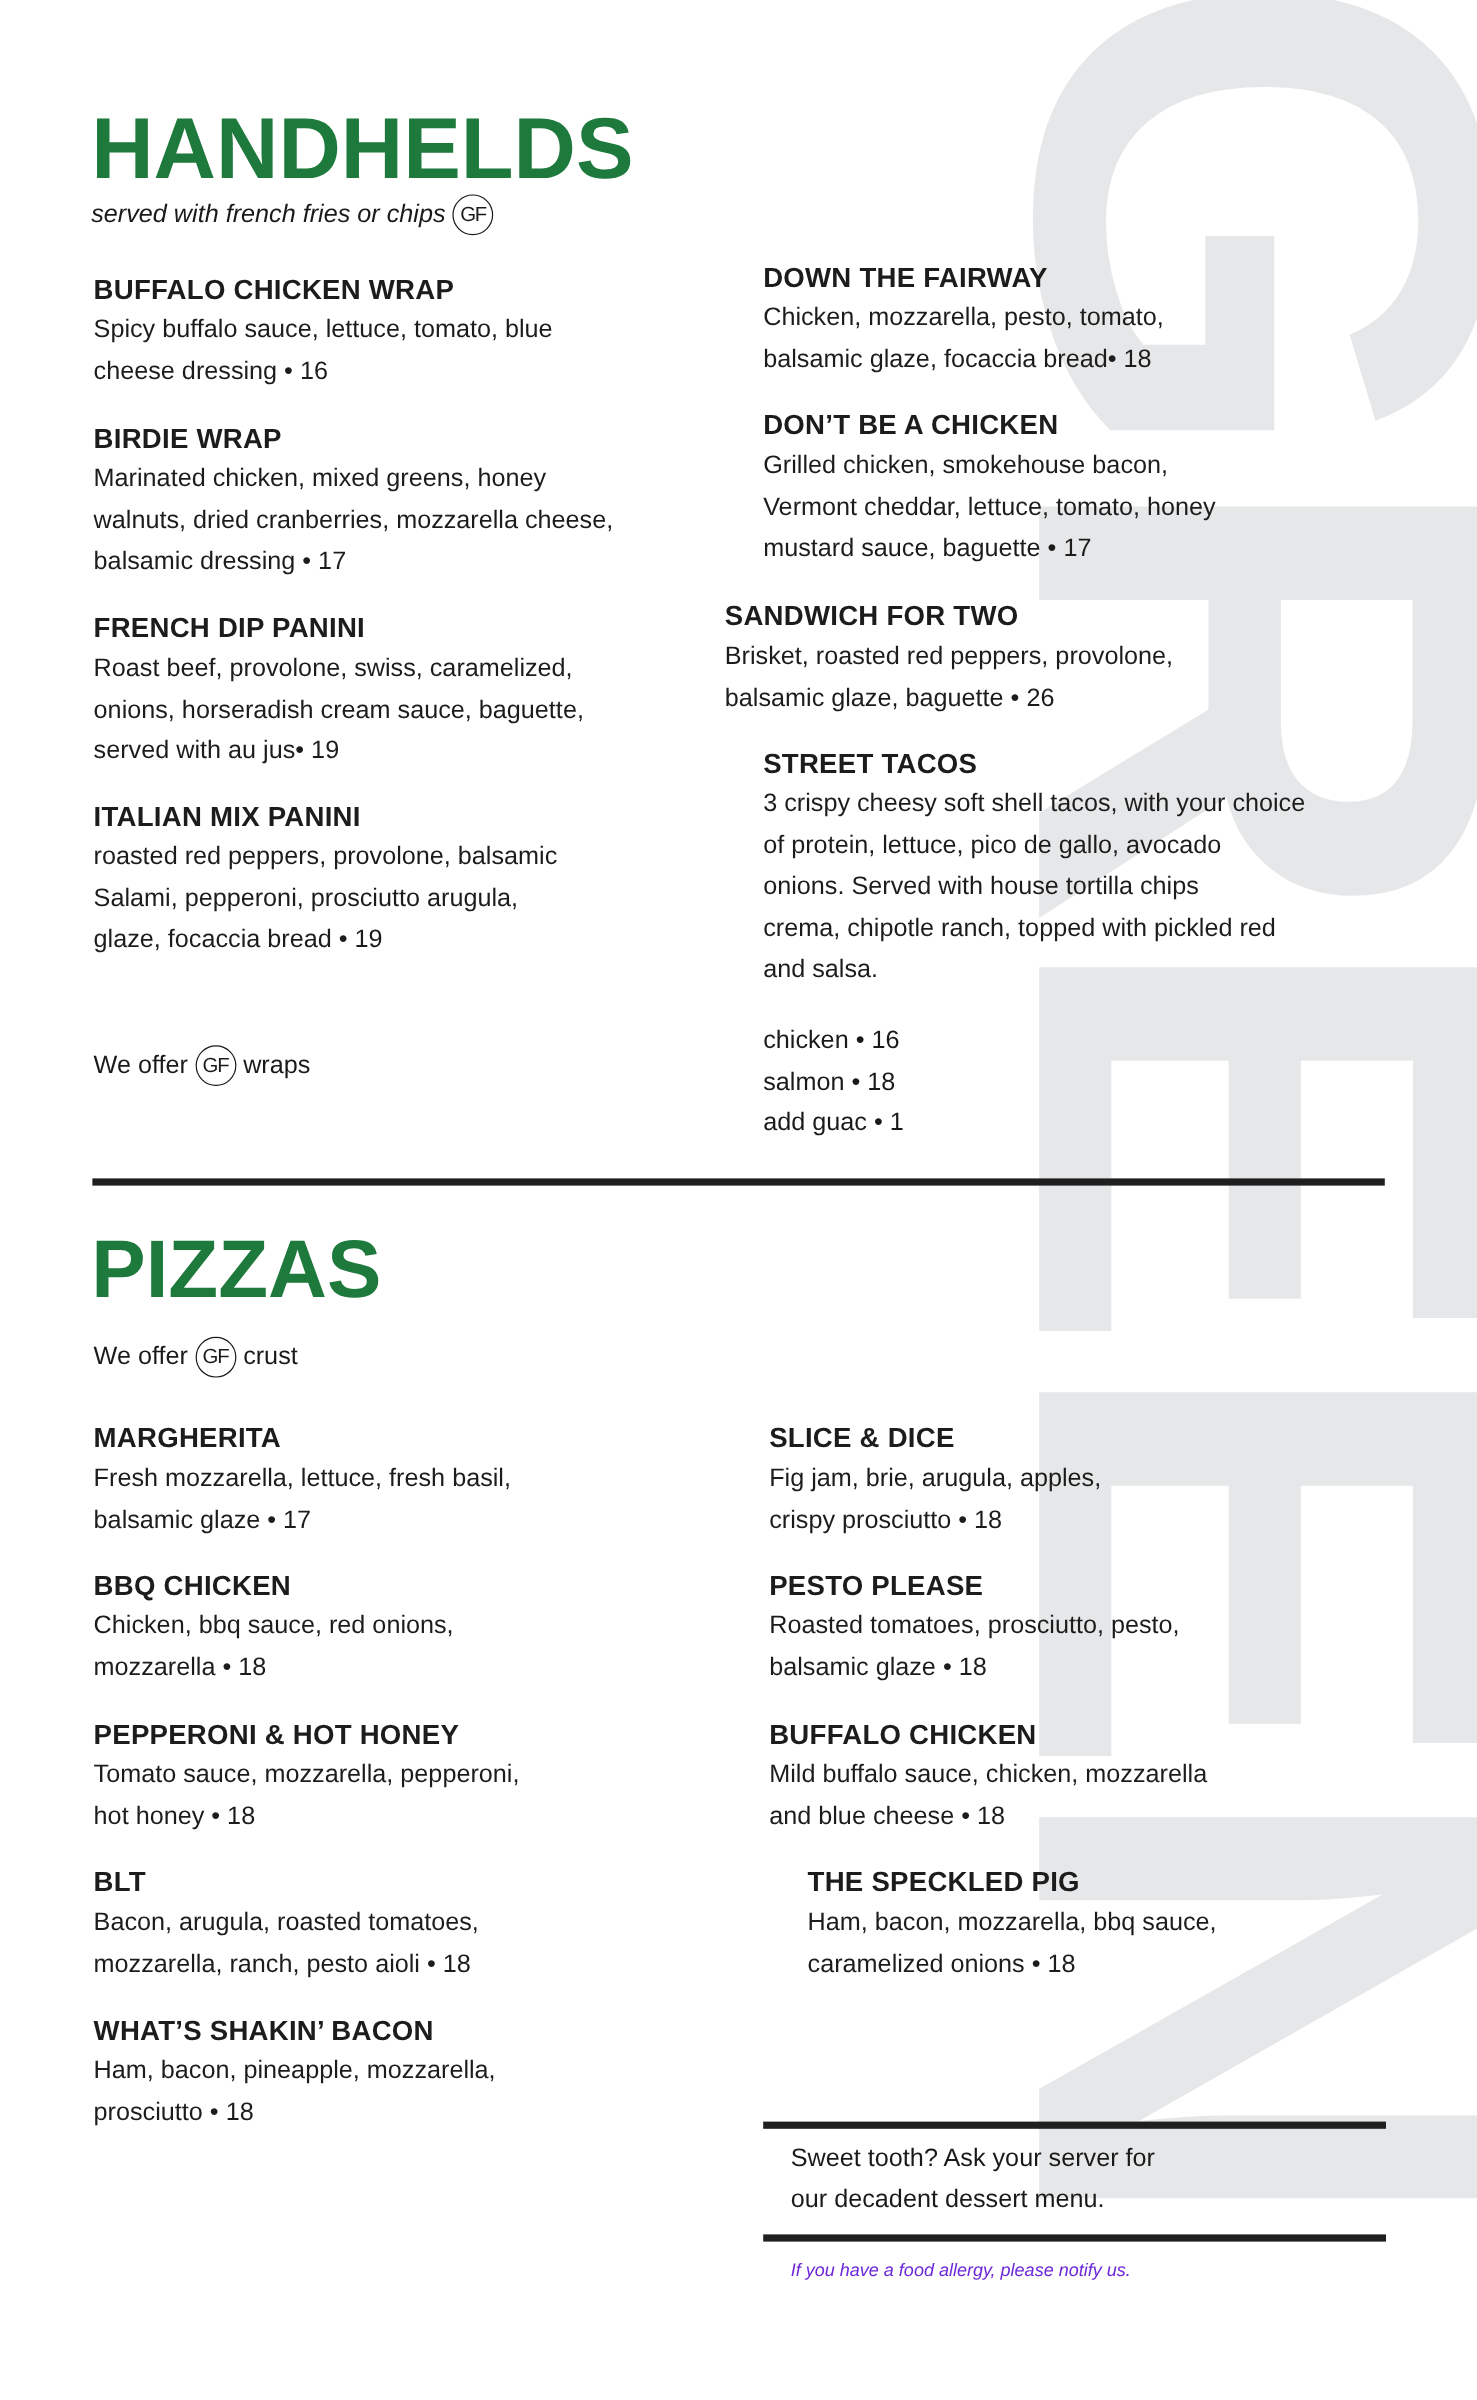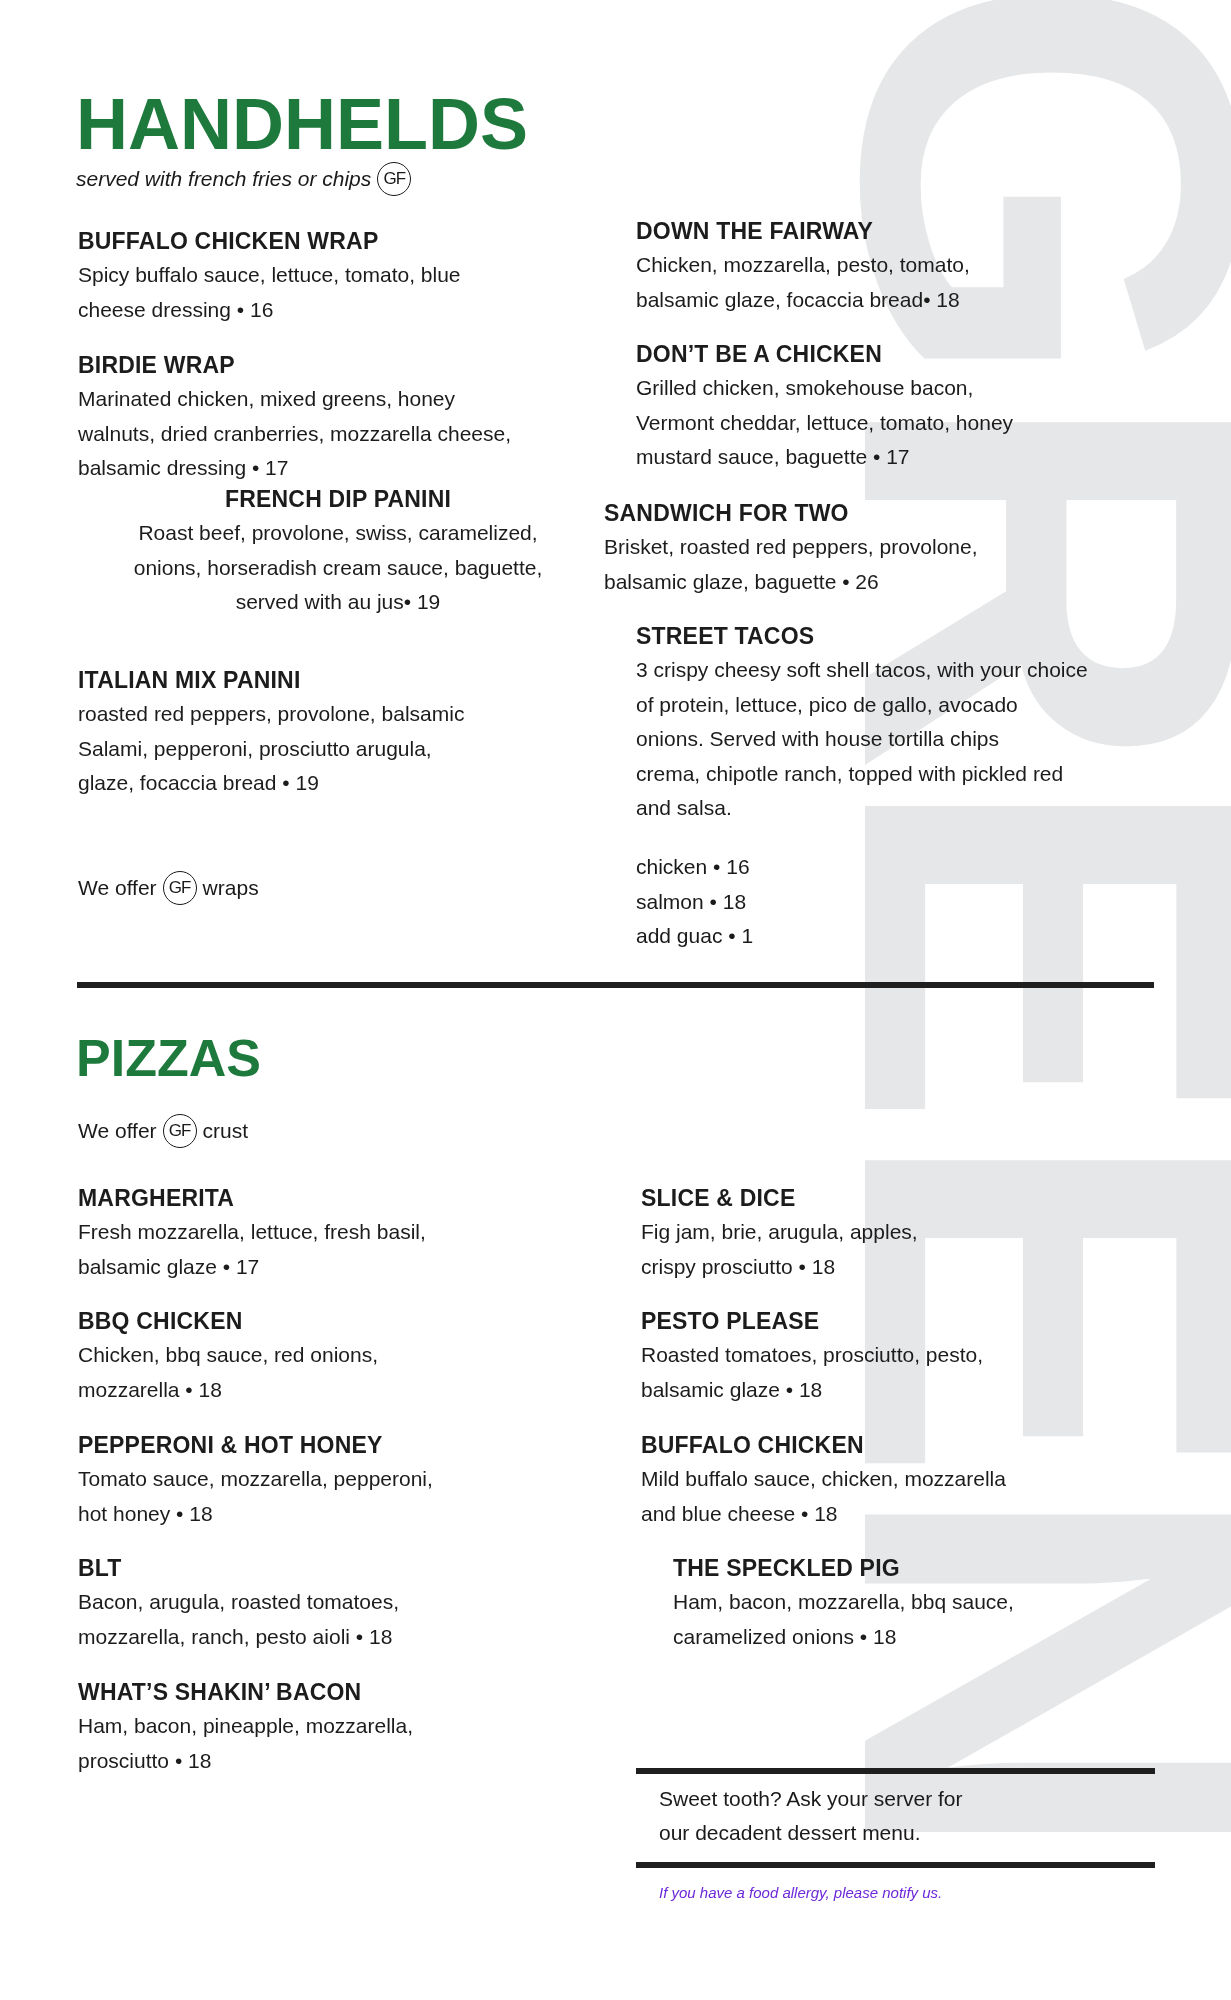--- a/index.html
+++ b/index.html
@@ -14,21 +14,21 @@
     font-family: "Liberation Sans", sans-serif; font-weight: 700;
     font-size: 540px; line-height: 540px; letter-spacing: -6px;
     color: #e6e7e8; white-space: nowrap; z-index: 0;
   }
   .layer { position: absolute; z-index: 1; }
   .section-title {
     color: #1e7a3c; font-weight: 700; margin: 0;
     font-family: "Liberation Sans", sans-serif; letter-spacing: 0px;
   }
   .handhelds-title { left: 76px; top: 84px; font-size: 72px; line-height: 80px; }
-  .pizzas-title { left: 76px; top: 1016px; font-size: 52px; line-height: 84px; }
+  .pizzas-title { left: 76px; top: 1016px; font-size: 68px; line-height: 84px; }
   .subtitle {
     font-size: 21px; line-height: 36px; display: flex; align-items: center; gap: 6px;
   }
   .subtitle.italic { font-style: italic; }
   .gf {
     display: inline-flex; align-items: center; justify-content: center;
     width: 34px; height: 34px; border: 1.6px solid #1a1a1a; border-radius: 50%;
     font-size: 17px; font-style: normal; box-sizing: border-box; letter-spacing: -1px;
   }
   .item { position: absolute; width: 520px; z-index: 1; }
@@ -69,21 +69,21 @@
   </div>
 </div>
 <div class="item" style="left:78px; top:350px;">
   <div class="item-name">BIRDIE WRAP</div>
   <div class="item-desc">
     <div>Marinated chicken, mixed greens, honey</div>
     <div>walnuts, dried cranberries, mozzarella cheese,</div>
     <div>balsamic dressing • 17</div>
   </div>
 </div>
-<div class="item" style="left:78px; top:484px;text-align:center;">
+<div class="item" style="left:78px; top:508px;">
   <div class="item-name">FRENCH DIP PANINI</div>
   <div class="item-desc">
     <div>Roast beef, provolone, swiss, caramelized,</div>
     <div>onions, horseradish cream sauce, baguette,</div>
     <div>served with au jus• 19</div>
   </div>
 </div>
 <div class="item" style="left:78px; top:665px;">
   <div class="item-name">ITALIAN MIX PANINI</div>
   <div class="item-desc">

